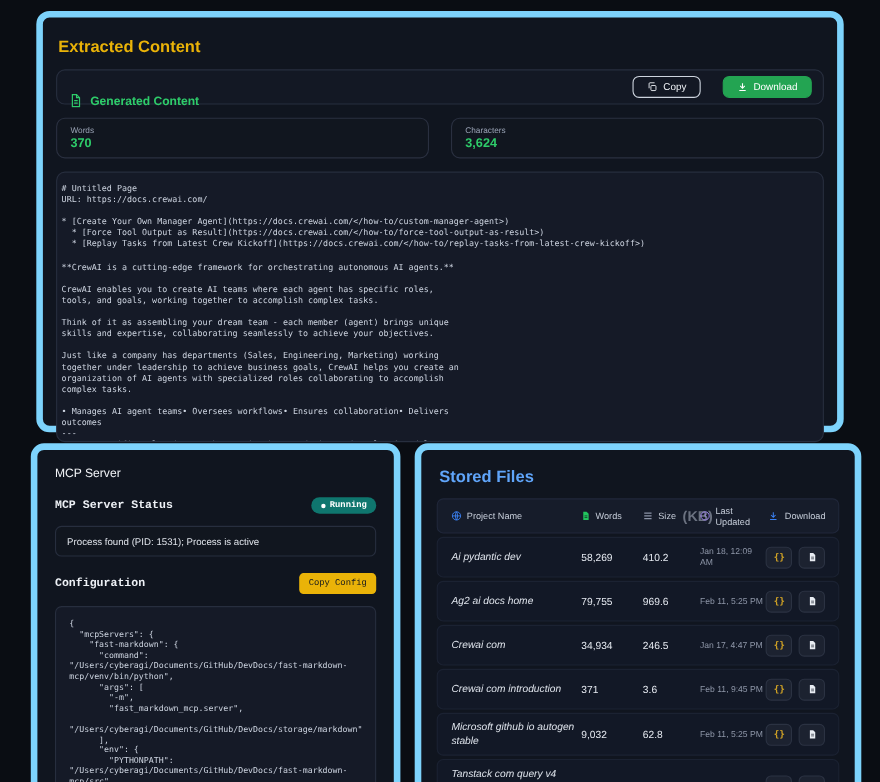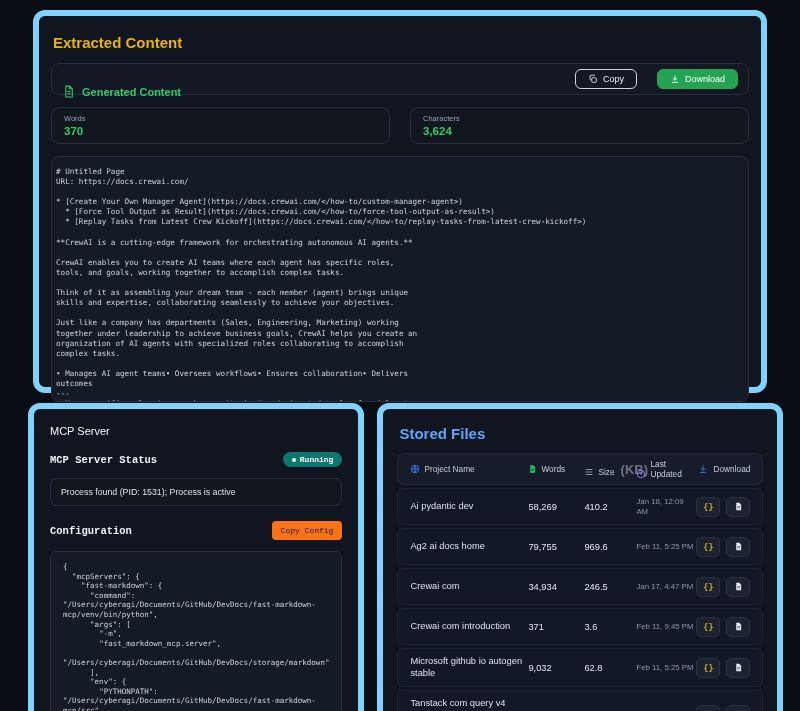--- a/index.html
+++ b/index.html
@@ -69,21 +69,21 @@
     background:#0f766e; color:#ffffff; border-radius:999px;
     font-size:8px; font-weight:bold; padding:3px 9px;
     display:flex; align-items:center; gap:4px;
   }
   .badge-dot { width:4px; height:4px; border-radius:50%; background:#ffffff; display:inline-block; }
   .status-box {
     margin-top:11px; border:1px solid #272e3e; border-radius:6px;
     background:#11161f; padding:8px 10px; font-size:8.8px; color:#dfe3ea;
   }
   .btn-copy-config {
-    background:#f97316; color:#11161f; border:none; border-radius:4px;
+    background:#eab308; color:#11161f; border:none; border-radius:4px;
     font-size:8px; padding:5px 9px; cursor:pointer; font-family:inherit;
   }
   .config-block {
     margin-top:11px;
     background:#151a27; border:1px solid #272e3e; border-radius:6px;
     padding:10px 12px; height:190px;
     font-family:"DejaVu Sans Mono", monospace;
     font-size:7.5px; line-height:9.6px; color:#cdd4e0;
     white-space:pre-wrap;
   }
@@ -94,27 +94,27 @@
     display:flex; align-items:center;
     background:#161c2a; border:1px solid #20273a; border-radius:6px;
     padding:5px 12px; min-height:28px;
     font-size:8.3px; color:#c6cdd9;
   }
   .file-row {
     display:flex; align-items:center;
     background:#121826; border:1px solid #1b2232; border-radius:6px;
     margin-top:3px; padding:7px 12px; min-height:37px;
   }
-  .hcell { display:flex; align-items:flex-end; gap:4px; }
+  .hcell { display:flex; align-items:center; gap:4px; }
   .col-name { width:118px; padding-right:6px; }
   .col-words { width:56px; }
   .col-size { width:52px; }
   .col-updated { width:60px; }
   .col-actions { flex:1; display:flex; justify-content:flex-end; gap:6px; }
-  .cell-name { font-size:9.3px; color:#dde2ea; line-height:11.5px; }
+  .cell-name { font-size:9.3px; color:#dde2ea; line-height:11.5px;font-style:italic; }
   .cell-num { font-size:9.3px; color:#e5e9f0; }
   .cell-updated { font-size:7.8px; color:#8e96a8; line-height:10px; }
   .size-unit { color:#6b7280; font-size:13px; margin-left:2px;font-weight:bold; }
   .icon-btn {
     width:24px; height:20px; display:flex; align-items:center; justify-content:center;
     background:#1c2230; border:1px solid #2b3242; border-radius:5px; cursor:pointer;
   }
   .json-glyph {
     font-family:"DejaVu Sans Mono", monospace; font-size:8.5px; font-weight:bold; color:#d0a225;
   }

